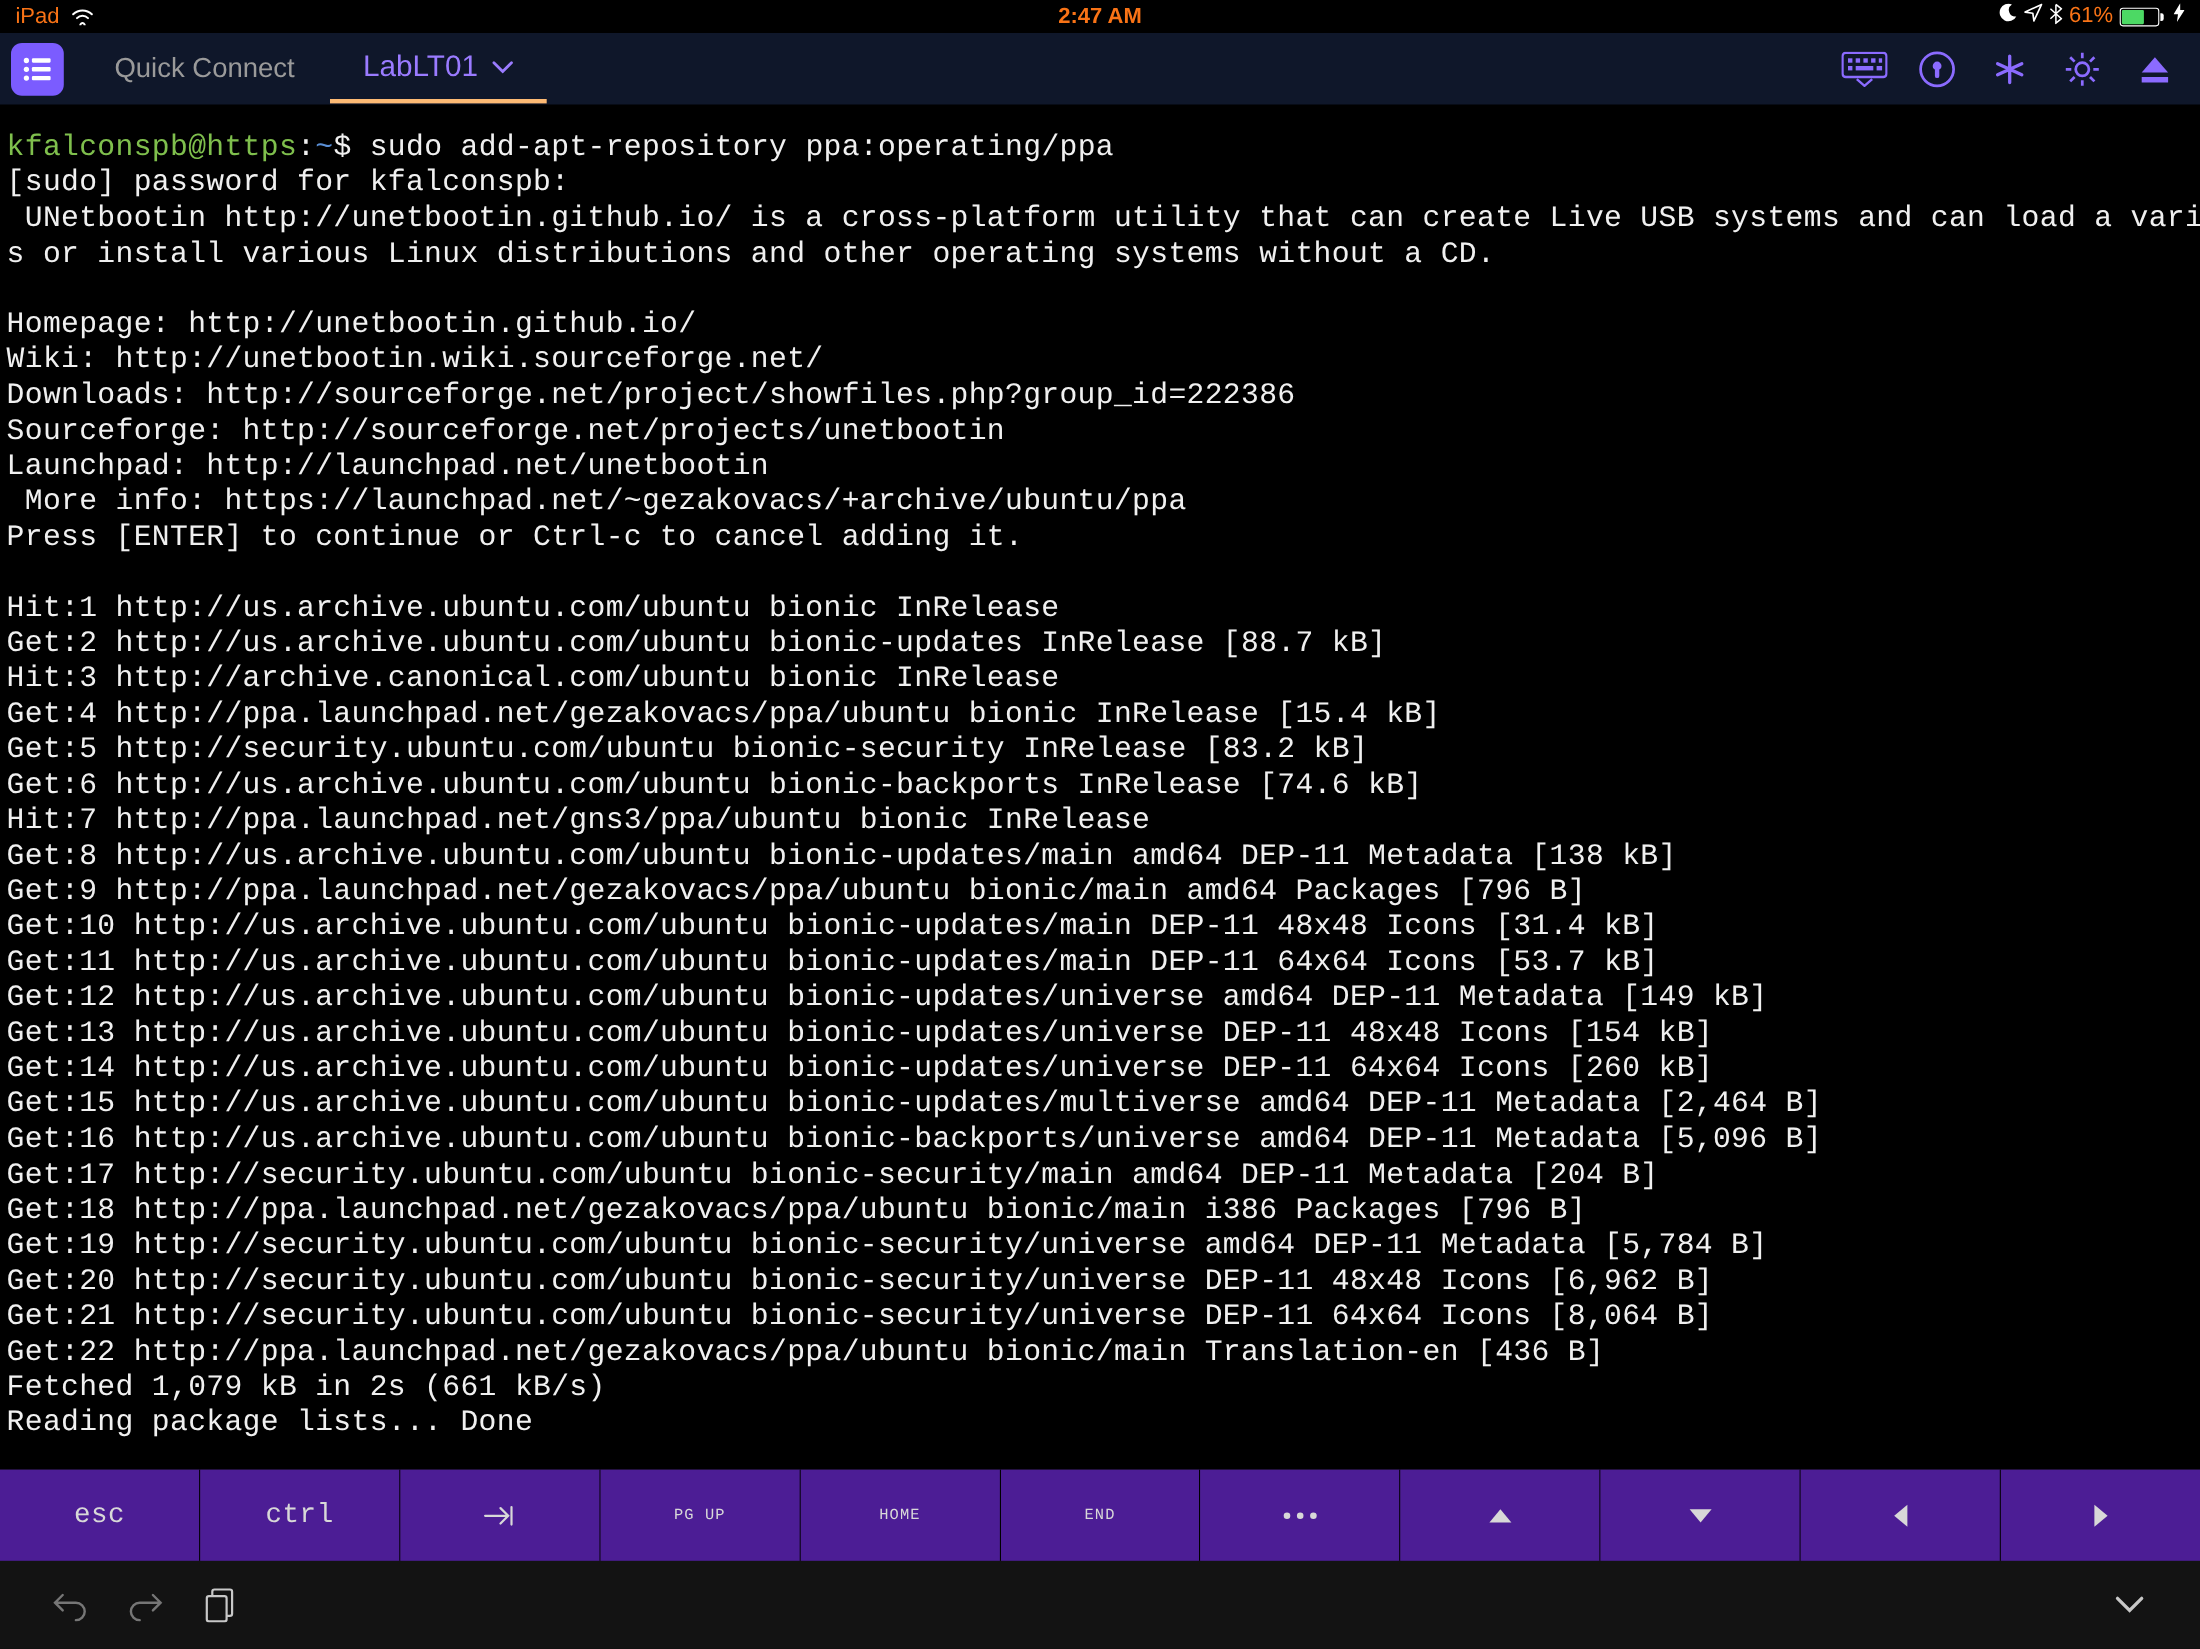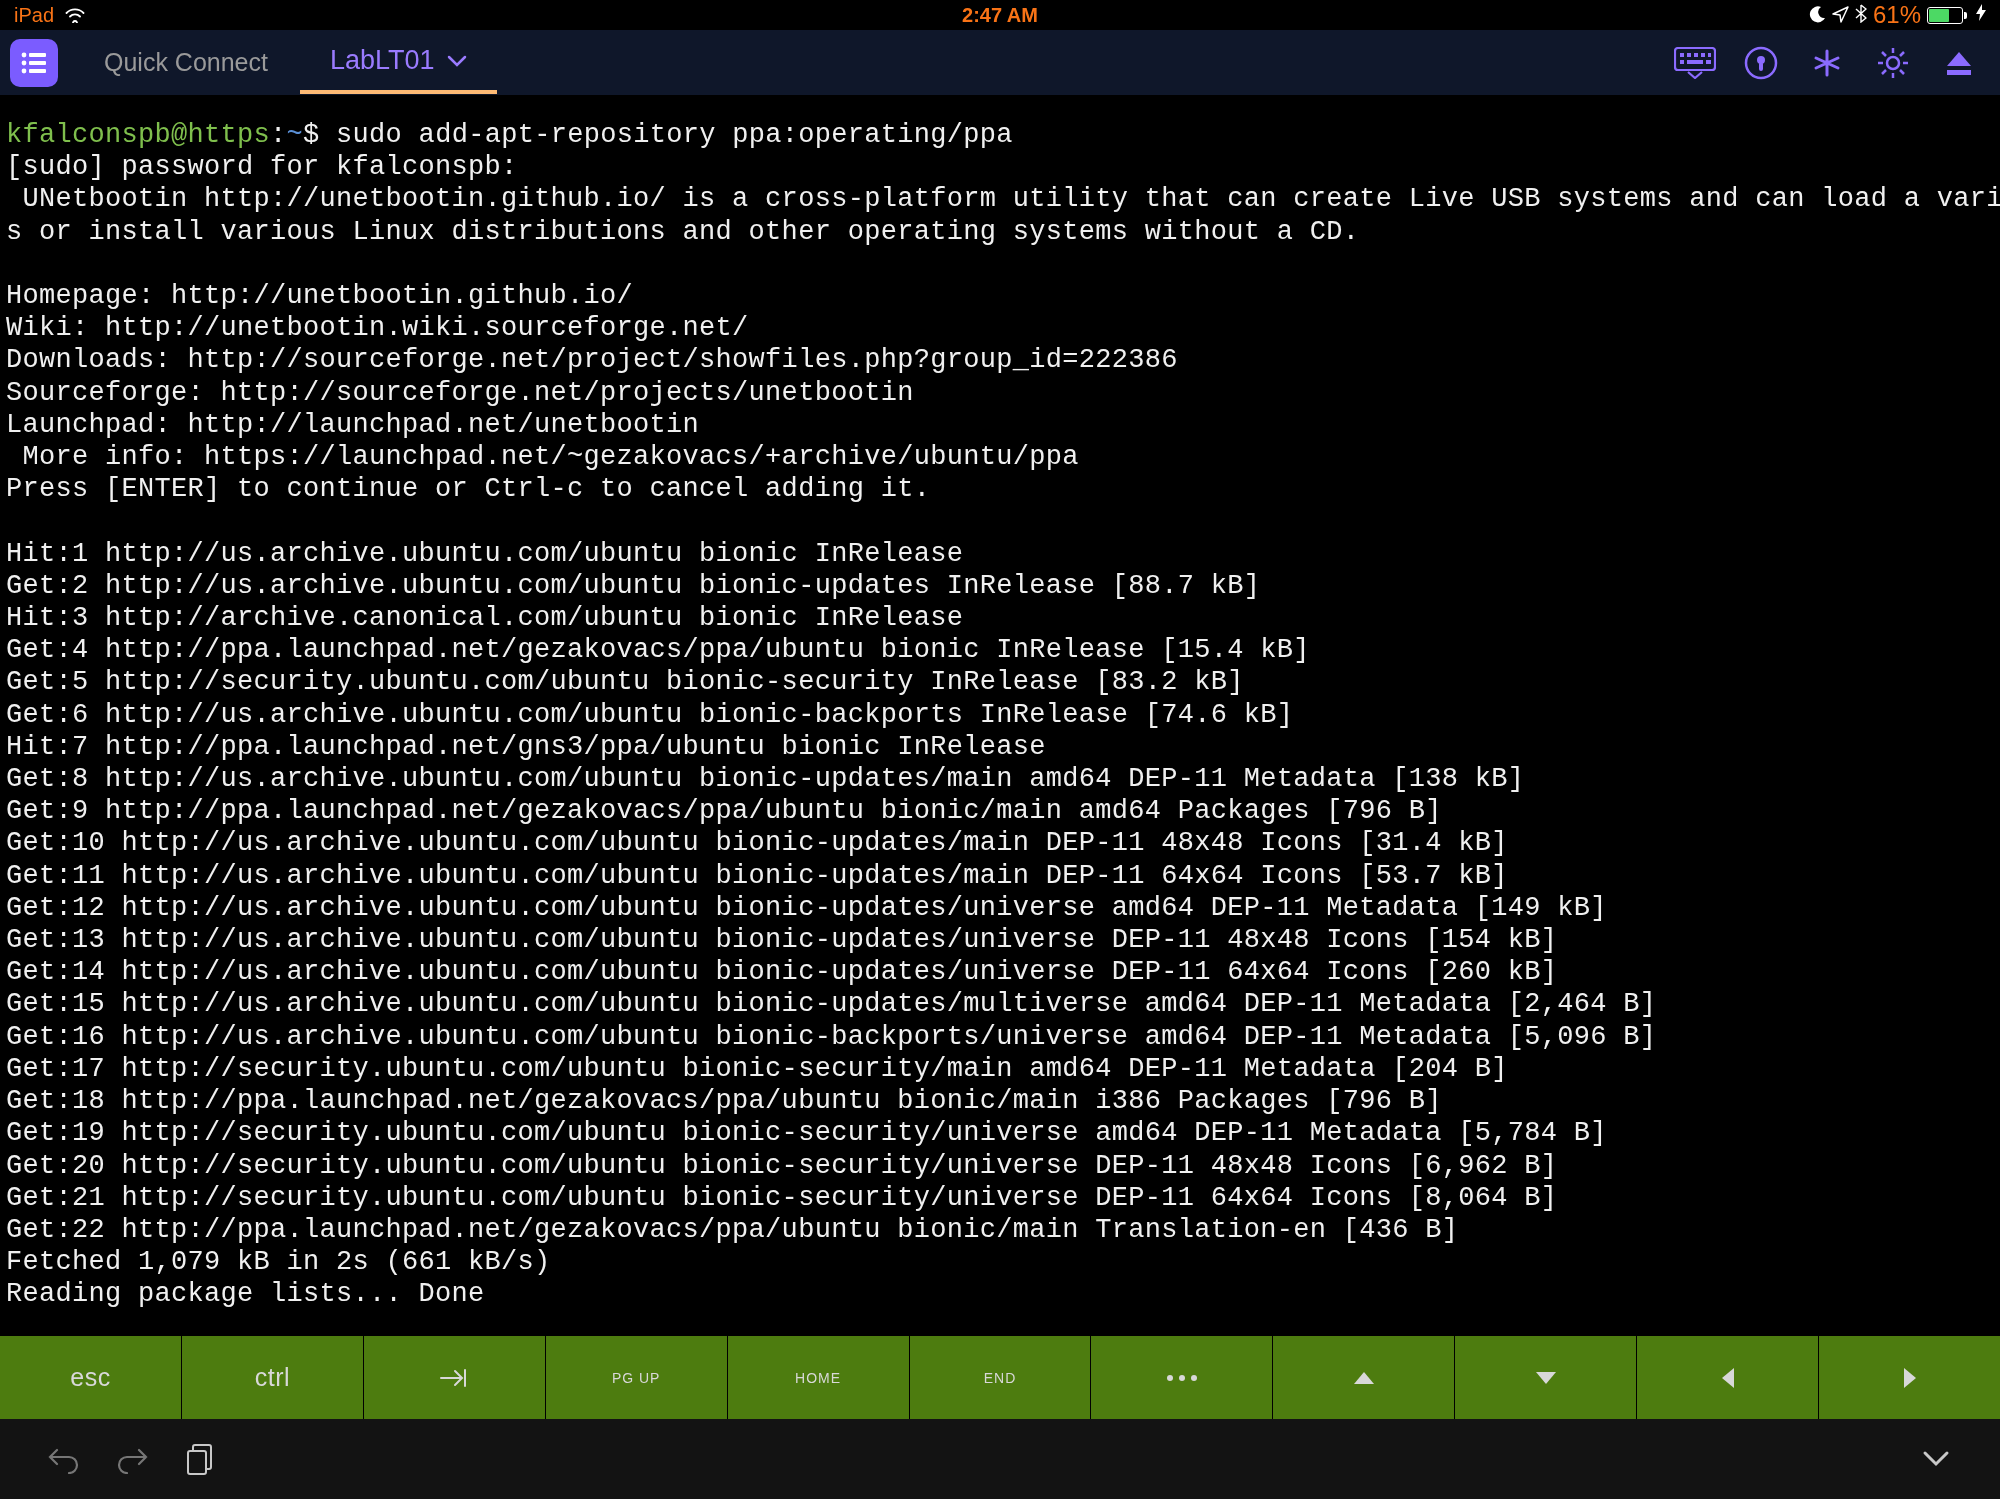--- a/index.html
+++ b/index.html
@@ -16,21 +16,21 @@
     height: 30px;
     display: flex;
     align-items: center;
     padding: 0 14px;
     font-size: 20px;
     color: #f97316;
     position: relative;
   }
   .status-left { display: flex; align-items: center; gap: 10px; }
   .status-center { position: absolute; left: 50%; transform: translateX(-50%); font-weight: 600; font-size: 20px;}
-  .status-right { margin-left: auto; display: flex; align-items: center; gap: 6px; font-size: 24px;}
+  .status-right { margin-left: auto; display: flex; gap: 6px; font-size: 20px;}
   .wifi-icon svg, .moon-icon svg, .loc-icon svg, .bt-icon svg { display:block; }
   .battery-body {
     width: 36px; height: 17px; border: 1.5px solid #fff; border-radius: 3px; position: relative;
   }
   .battery-fill { position:absolute; left:1px; top:1px; bottom:1px; width: 60%; background:#4cd964; border-radius:1px;}
   .battery-tip { width:3px; height:7px; background:#fff; border-radius:0 2px 2px 0; margin-left:1px;}
   .bolt { font-size:17px; margin-left:3px;}
 
   .toolbar {
     height: 65px;
@@ -73,22 +73,22 @@
   .key-row {
     position:absolute;
     bottom:80px;
     left:0; right:0;
     height:83px;
     display:flex;
     background:#1a1a1a;
   }
   .key {
     flex:1; border-right:1px solid #000; display:flex; align-items:center; justify-content:center;
-    color:#d8d8d8; font-size:25px; font-family: Liberation Sans, sans-serif; letter-spacing:0.5px; text-transform:lowercase;
-    background:#4d7c0f;
+    color:#d8d8d8; font-size:25px; font-family: Liberation Mono, monospace; letter-spacing:0.5px; text-transform:lowercase;
+    background:#4c1d95;
   }
   .key:last-child { border-right:none;}
   .key.small { font-size:14px; text-transform:uppercase; letter-spacing:1px;}
   .key svg { display:block;}
 
   .bottom-row {
     position:absolute;
     bottom:0; left:0; right:0;
     height:80px;
     background:#131313;

